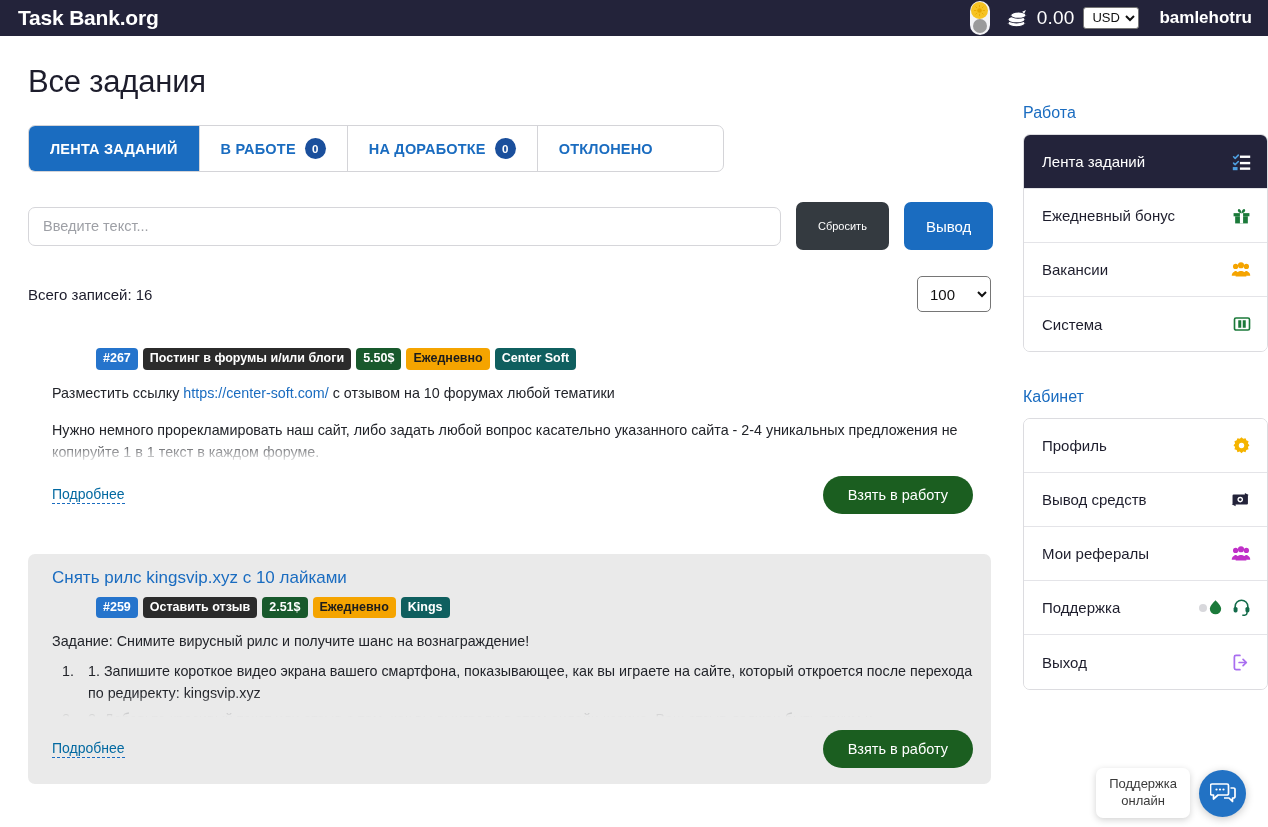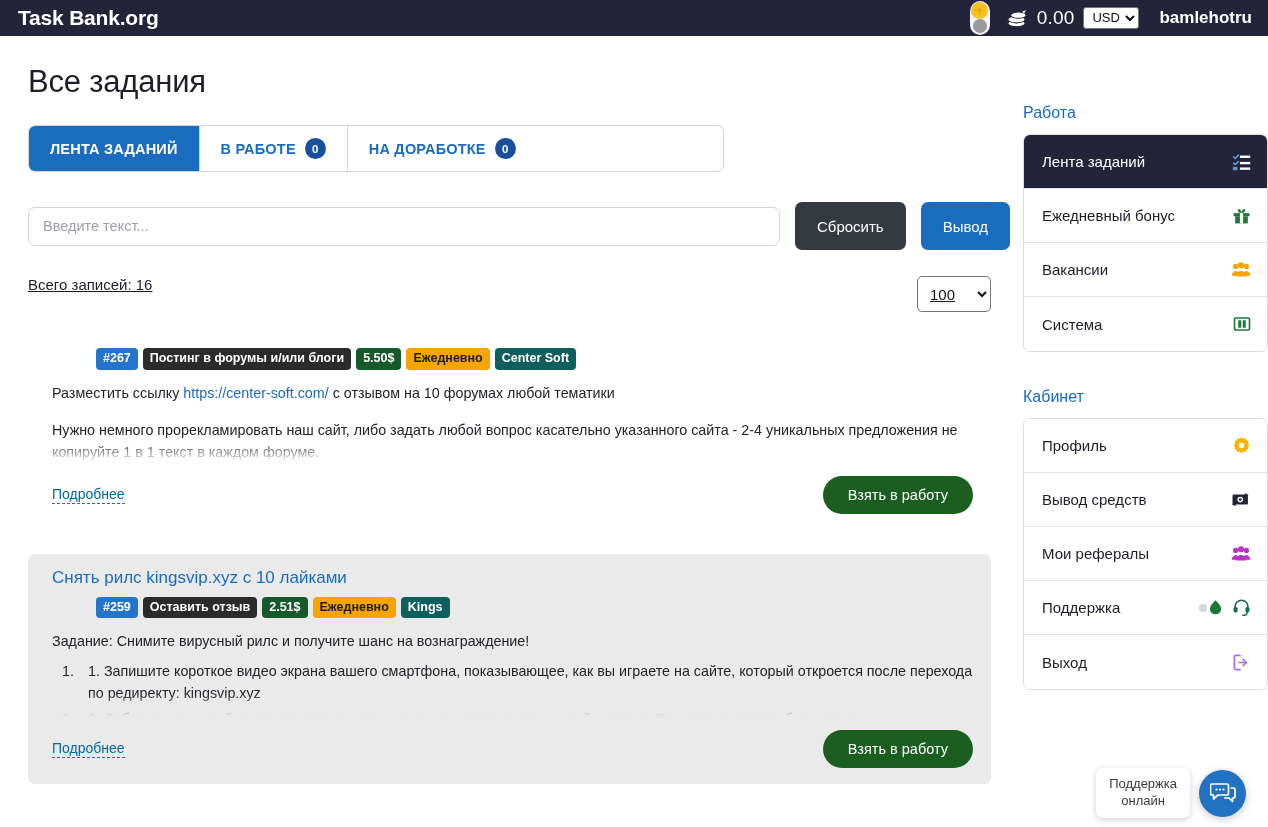--- a/index.html
+++ b/index.html
@@ -101,34 +101,33 @@
   .search-input {
     width: 753px; height: 39px;
     border: 1px solid #d6d6da; border-radius: 7px;
     padding: 0 14px; font-size: 14.5px;
     font-family: "Liberation Sans", sans-serif;
     color: #222; background: #fff; outline: none;
   }
   .search-input::placeholder { color: #9ea0a6; }
   .btn-reset {
     height: 48px; padding: 0 22px; border: none; border-radius: 7px;
-    background: #343a40; color: #fff; font-size: 15px;
+    background: #343a40; color: #fff; font-size: 11px;
     font-family: "Liberation Sans", sans-serif; cursor: pointer;
   }
   .btn-find {
     height: 48px; padding: 0 22px; border: none; border-radius: 7px;
     background: #1a6cc0; color: #fff; font-size: 15px;
     font-family: "Liberation Sans", sans-serif; cursor: pointer;
   }
 
   
   .countrow {
-    display: flex; align-items: flex-start; margin-top: 26px;
+    display: flex; align-items: center; margin-top: 26px;
     width: 963px;
-    text-decoration: underline;
   }
   .total { font-size: 15px; color: #1d1d2c; }
   .perpage {
     margin-left: auto;
     font-family: "Liberation Sans", sans-serif;
     font-size: 15px; height: 36px; width: 74px;
     border: 1px solid #767676; border-radius: 5px;
     background: #fff; color: #111; padding-left: 8px;
   }
 
@@ -289,20 +288,23 @@
       <div class="tab active">
         <span>ЛЕНТА ЗАДАНИЙ</span>
       </div>
       <div class="tab">
         <span>В РАБОТЕ</span>
         <span class="cnt">0</span>
       </div>
       <div class="tab">
         <span>НА ДОРАБОТКЕ</span>
         <span class="cnt">0</span>
+      </div>
+      <div class="tab">
+        <span>ОТКЛОНЕНО</span>
       </div>
     </div>
 
     <div class="searchrow">
       <input class="search-input" type="text" placeholder="Введите текст..." style="">
       <button class="btn-reset">Сбросить</button>
       <button class="btn-find">Вывод</button>
     </div>
 
     <div class="countrow">

